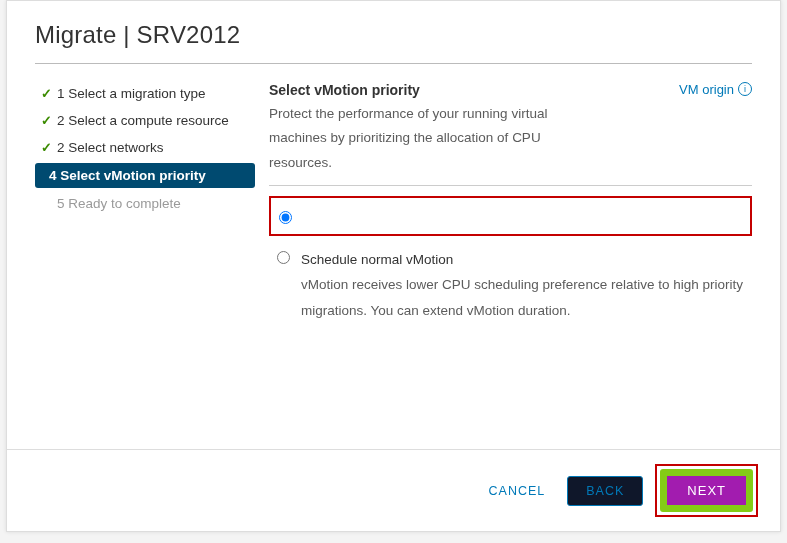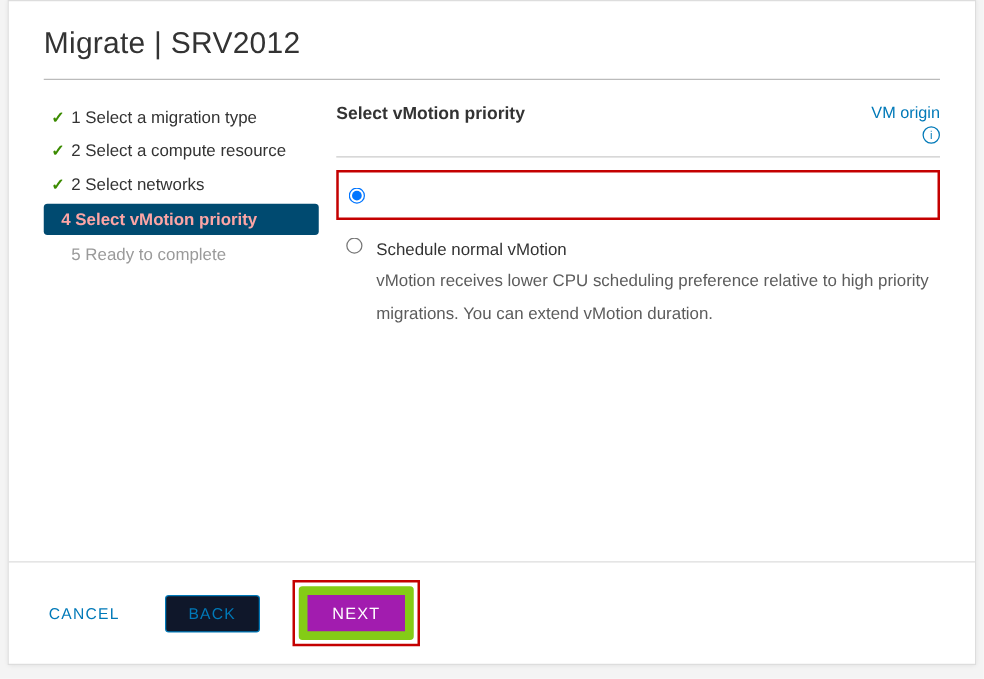--- a/index.html
+++ b/index.html
@@ -54,21 +54,21 @@
   border-radius: 3px;
 }
 .step .check {
   color: #3b8b00;
   font-weight: bold;
   font-size: 13px;
   width: 16px;
 }
 .step.active {
   background: #004a70;
-  color: #fca5a5;
+  color: #ffffff;
   font-weight: 600;
   padding: 5px 6px 5px 14px;
 }
 .step.future {
   color: #9a9a9a;
   padding-left: 22px;
 }
 .step .label { }
 .main {
   flex: 1;
@@ -81,23 +81,22 @@
 }
 .section-title {
   font-size: 14px;
   font-weight: 600;
   color: #333;
 }
 .vm-origin {
   color: #0079b8;
   font-size: 13px;
   display: flex;
-  align-items: flex-end;
+  align-items: flex-start;
   gap: 4px;
-  flex-direction: column;
 }
 .info-icon {
   display: inline-flex;
   width: 14px;
   height: 14px;
   border: 1px solid #0079b8;
   border-radius: 50%;
   align-items: center;
   justify-content: center;
   font-size: 9px;
@@ -143,22 +142,22 @@
 }
 .opt-desc {
   font-size: 13.5px;
   color: #5c5c5c;
   line-height: 1.9;
 }
 .footer {
   border-top: 1px solid #ddd;
   padding: 14px 22px;
   display: flex;
-  justify-content: flex-start;
-  gap: 26px;
+  justify-content: flex-end;
+  gap: 12px;
   align-items: center;
 }
 .btn-cancel {
   background: none;
   border: none;
   color: #0079b8;
   font-size: 12.5px;
   letter-spacing: 1px;
   font-weight: 500;
   padding: 8px 10px;
@@ -221,20 +220,21 @@
       </div>
     </div>
     <div class="main">
       <div class="main-head">
         <div class="section-title">Select vMotion priority</div>
         <div class="vm-origin">
           <span>VM origin</span>
           <span class="info-icon">i</span>
         </div>
       </div>
+      <div class="desc">Protect the performance of your running virtual machines by prioritizing the allocation of CPU resources.</div>
       <hr class="hr-mid">
       <div class="options">
         <div class="radio-wrap" style="float:left;">
           <input type="radio" name="priority" checked="" style="">
         </div>
         <div style="clear:both"></div>
       </div>
       <div class="option-block no-border">
         <div class="radio-wrap">
           <input type="radio" name="priority" style="">

